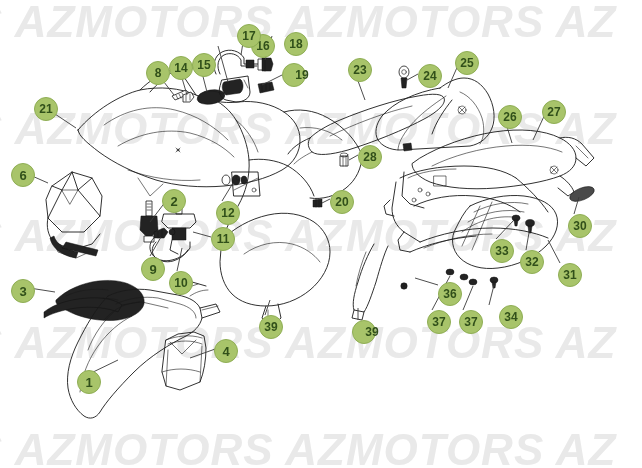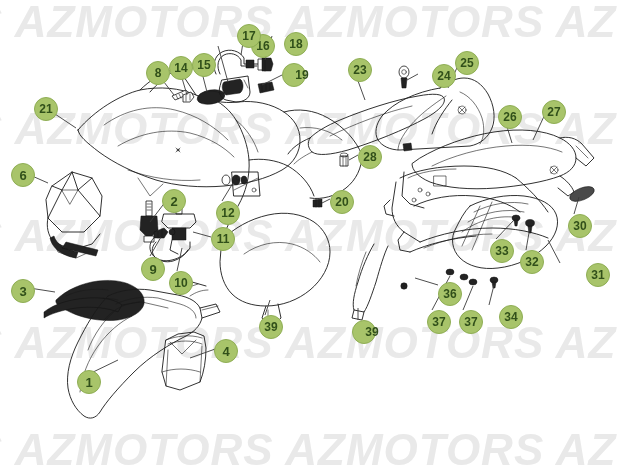--- a/index.html
+++ b/index.html
@@ -456,27 +456,27 @@
     <div class="callout wide" style="left:169px;top:56px;">14</div>
     <div class="callout wide" style="left:192px;top:53px;">15</div>
     <div class="callout wide" style="left:207px;top:34px;margin-left:44px;">16</div>
     <div class="callout wide" style="left:237px;top:24px;">17</div>
     <div class="callout wide" style="left:284px;top:24px;margin-top:8px;">18</div>
     <div class="callout wide" style="left:282px;top:63px;padding-left:16px;">19</div>
     <div class="callout wide" style="left:330px;top:190px;">20</div>
     <div class="callout wide" style="left:34px;top:97px;">21</div>
     <div class="callout wide" style="left:259px;top:315px;">39</div>
     <div class="callout wide" style="left:348px;top:58px;">23</div>
-    <div class="callout wide" style="left:418px;top:64px;margin-left:14px;">24</div>
+    <div class="callout wide" style="left:418px;top:64px;">24</div>
     <div class="callout wide" style="left:455px;top:51px;border-radius:12px;">25</div>
     <div class="callout wide" style="left:498px;top:105px;text-align:right;">26</div>
     <div class="callout wide" style="left:542px;top:100px;">27</div>
     <div class="callout wide" style="left:358px;top:145px;">28</div>
     <div class="callout wide" style="left:568px;top:214px;">30</div>
-    <div class="callout wide" style="left:558px;top:263px;margin-left:28px;">31</div>
+    <div class="callout wide" style="left:558px;top:263px;">31</div>
     <div class="callout wide" style="left:520px;top:250px;">32</div>
     <div class="callout wide" style="left:490px;top:239px;">33</div>
     <div class="callout wide" style="left:499px;top:305px;">34</div>
     <div class="callout wide" style="left:438px;top:282px;">36</div>
     <div class="callout wide" style="left:427px;top:310px;">37</div>
     <div class="callout wide" style="left:459px;top:310px;">37</div>
     <div class="callout wide" style="left:352px;top:320px;padding-left:16px;">39</div>
   </div>
 
 </div>

